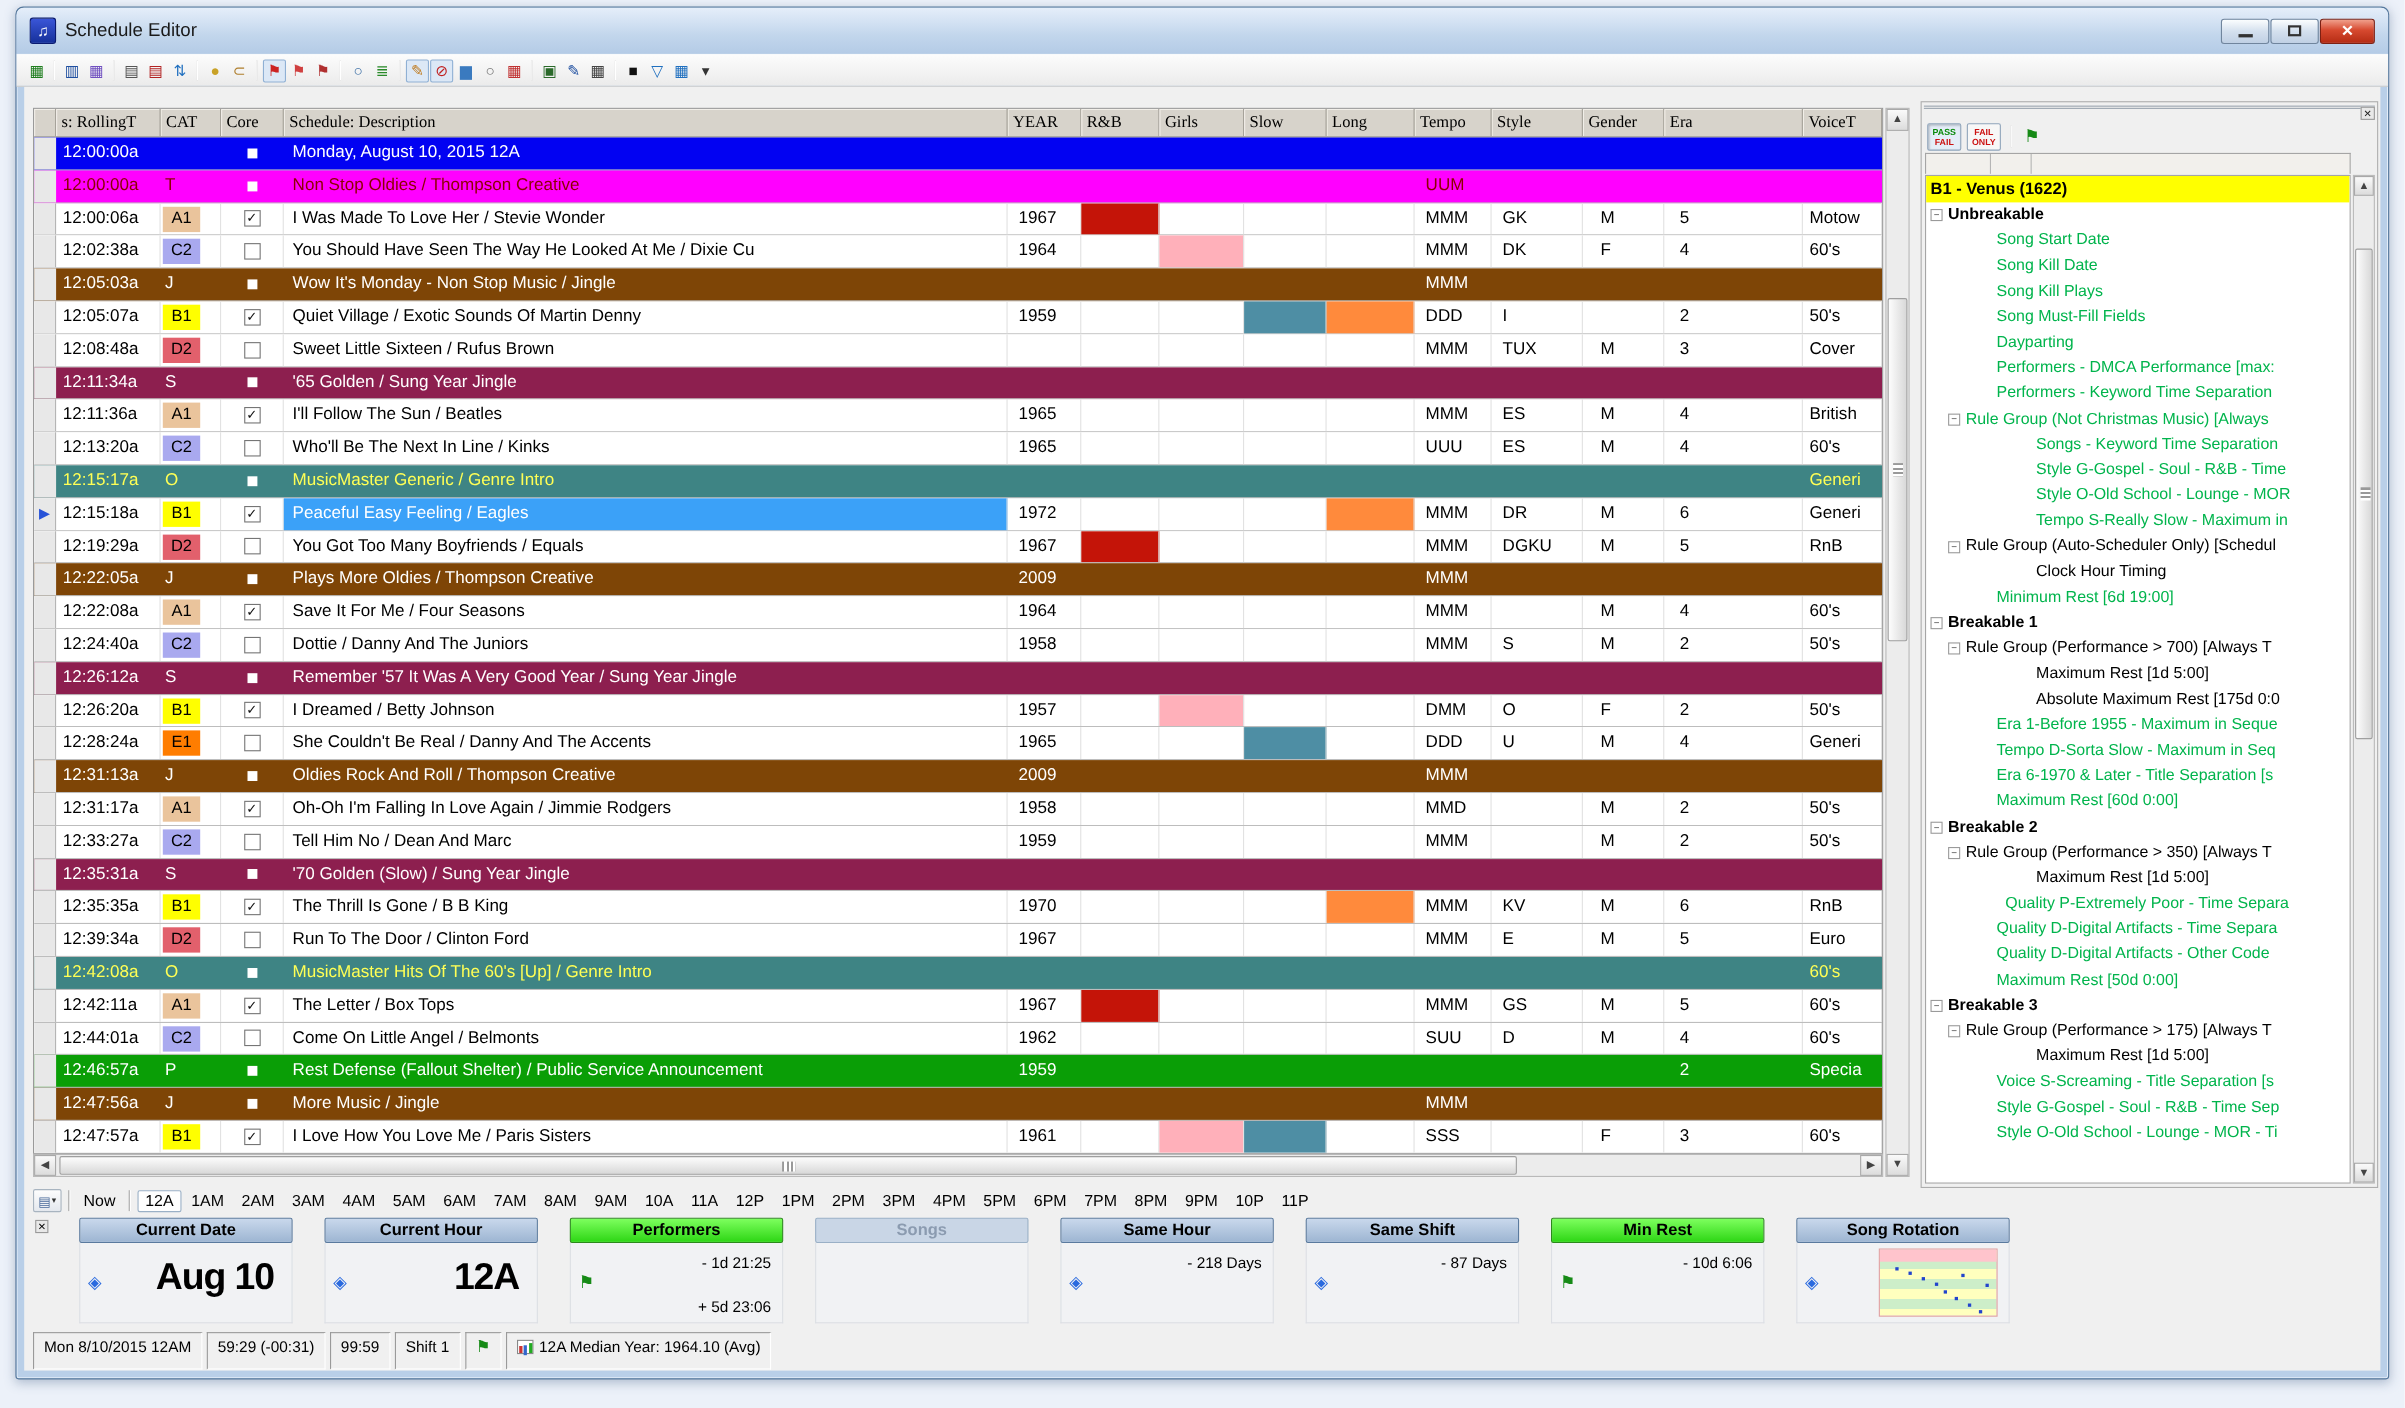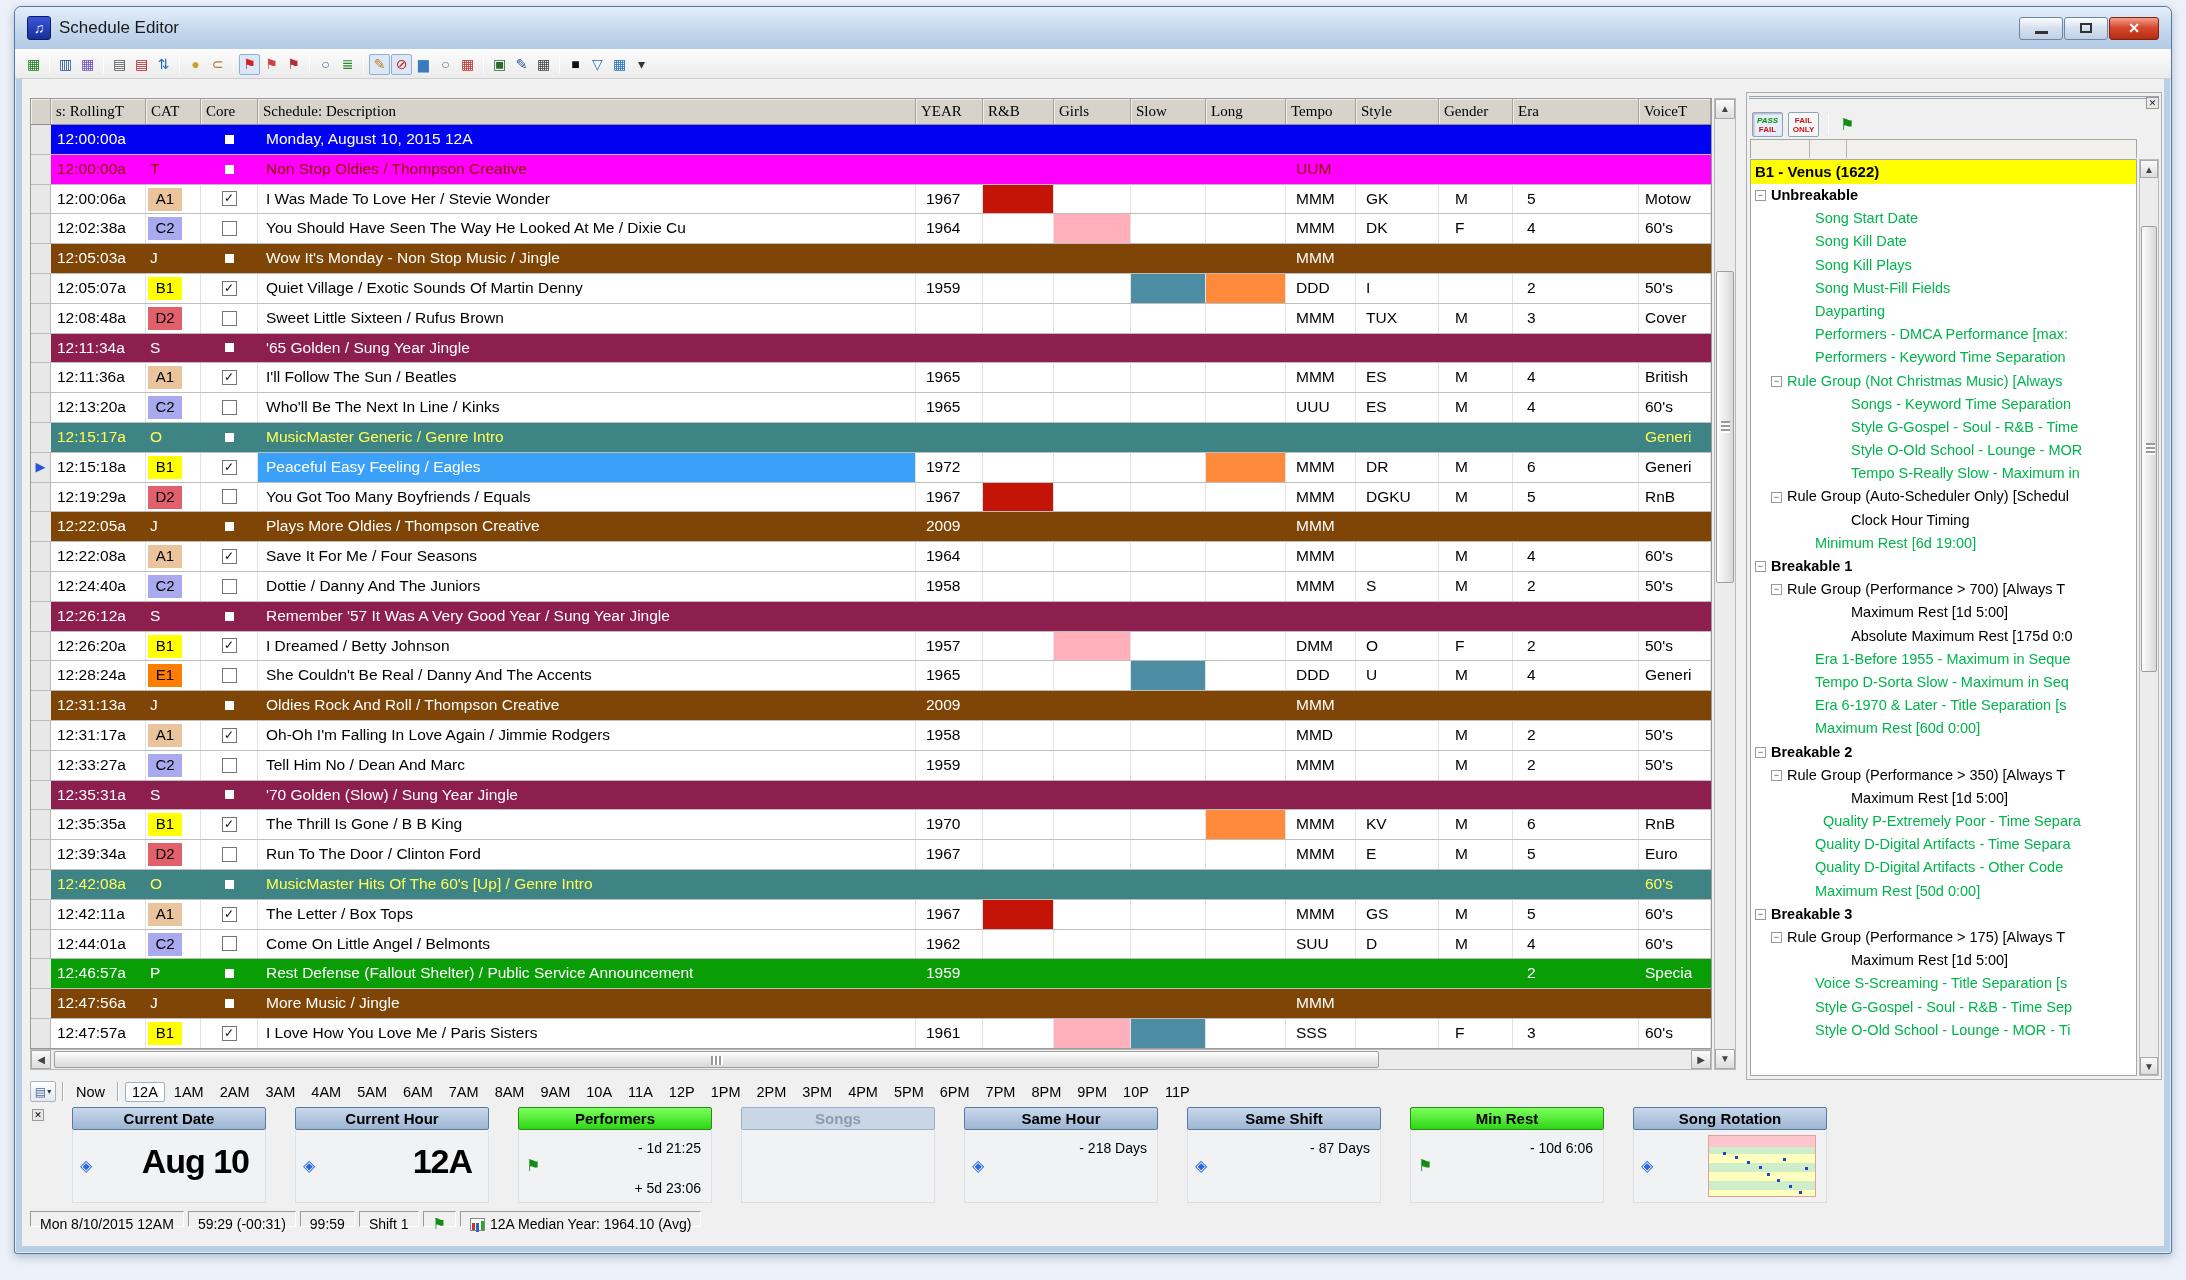--- a/index.html
+++ b/index.html
@@ -99,21 +99,21 @@
   
   .rules { position:absolute; left:1724px; top:13px; width:416px; height:988px;
            background:#f0f0f0; border:1px solid #adadad; }
   .r-top { height:13px; position:relative; border-top:3px double #9aa4ae; margin:3px 2px 0 2px; }
   .r-close { position:absolute; right:0; top:-2px; width:13px; height:12px; font-size:9px;
              line-height:11px; text-align:center; color:#222; border:1px solid #999; background:#e8e8e8; }
   .r-tools { height:30px; display:flex; align-items:center; gap:5px; padding:0 5px; }
   .pf-btn { width:31px; height:25px; border:1px solid #8fa4ba; background:#f7f7f7; border-radius:2px;
             font-size:8px; font-weight:bold; line-height:9px; text-align:center; padding-top:3px; }
   .pf-btn.pressed { background:#e4edf8; box-shadow:inset 1px 1px 2px rgba(0,0,0,.25); }
-  .pf1 { color:#0a8a0a;font-style:italic; } .pf2 { color:#cc1111; }
+  .pf1 { color:#0a8a0a; } .pf2 { color:#cc1111; }
   .r-flag { font-size:16px; color:#168a16; margin-left:6px; }
   .r-vsep { width:1px; height:20px; background:#bbb; border-right:1px solid #fff; margin-left:4px; }
   .r-colhead { height:19px; margin:0 24px 0 3px; background:#f2f0ec; border:1px solid #a5a5a5;
                border-bottom:none; position:relative; }
   .r-colhead i { position:absolute; top:0; bottom:0; width:1px; background:#b5b5b5; }
   .r-body { position:absolute; left:3px; right:24px; top:66px; bottom:3px; background:#fff;
             border:1px solid #a5a5a5; overflow:hidden; }
   .r-yellow { height:24px; background:#ffff00; font-weight:bold; font-size:15px;
               line-height:24px; padding-left:4px; }
   .r-item { height:23.2px; line-height:23.2px; font-size:14.5px; white-space:nowrap;
@@ -154,21 +154,21 @@
   .pbig { position:absolute; right:16px; top:12px; font-size:34px; font-weight:bold; letter-spacing:-1px; }
   .pline { position:absolute; right:10px; font-size:14px; }
   .picon { position:absolute; left:7px; top:26px; font-size:16px; color:#2a6adf; }
   .picon.flag { color:#168a16; }
   .rot { position:absolute; right:10px; top:5px; width:108px; height:62px; border:1px solid #e0a0a0;
          background:repeating-linear-gradient(#ffffbe 0 9px,#cdeec9 9px 18px); }
   .rot-pink { position:absolute; left:0; right:0; top:0; height:11px; background:#ffc4cc; }
   .dot { position:absolute; width:3px; height:3px; background:#2244cc; }
 
   
-  .statusbar { position:absolute; left:8px; top:1132px; height:16px; display:flex; gap:4px;
+  .statusbar { position:absolute; left:8px; top:1132px; height:34px; display:flex; gap:4px;
                font-size:14px; align-items:stretch; }
   .scell { padding:4px 9px 0 9px; background:#f0f0f0; border:1px solid;
            border-color:#9a9a9a #ffffff #ffffff #9a9a9a; white-space:nowrap; }
   .scell.flag { color:#168a16; font-size:15px; padding-top:3px; }
   .mchart { display:inline-block; width:15px; height:13px; background:#fff; border:1px solid #888;
             vertical-align:-2px; margin-right:5px;
             background:linear-gradient(0deg,#c33 0 60%,#fff 60%) 1px 0/3px 100% no-repeat #fff; }
   .mchart i { display:block; margin-left:5px; width:3px; height:9px; margin-top:4px; background:#36c;
               box-shadow:5px -2px 0 #2a2; }
 </style>

